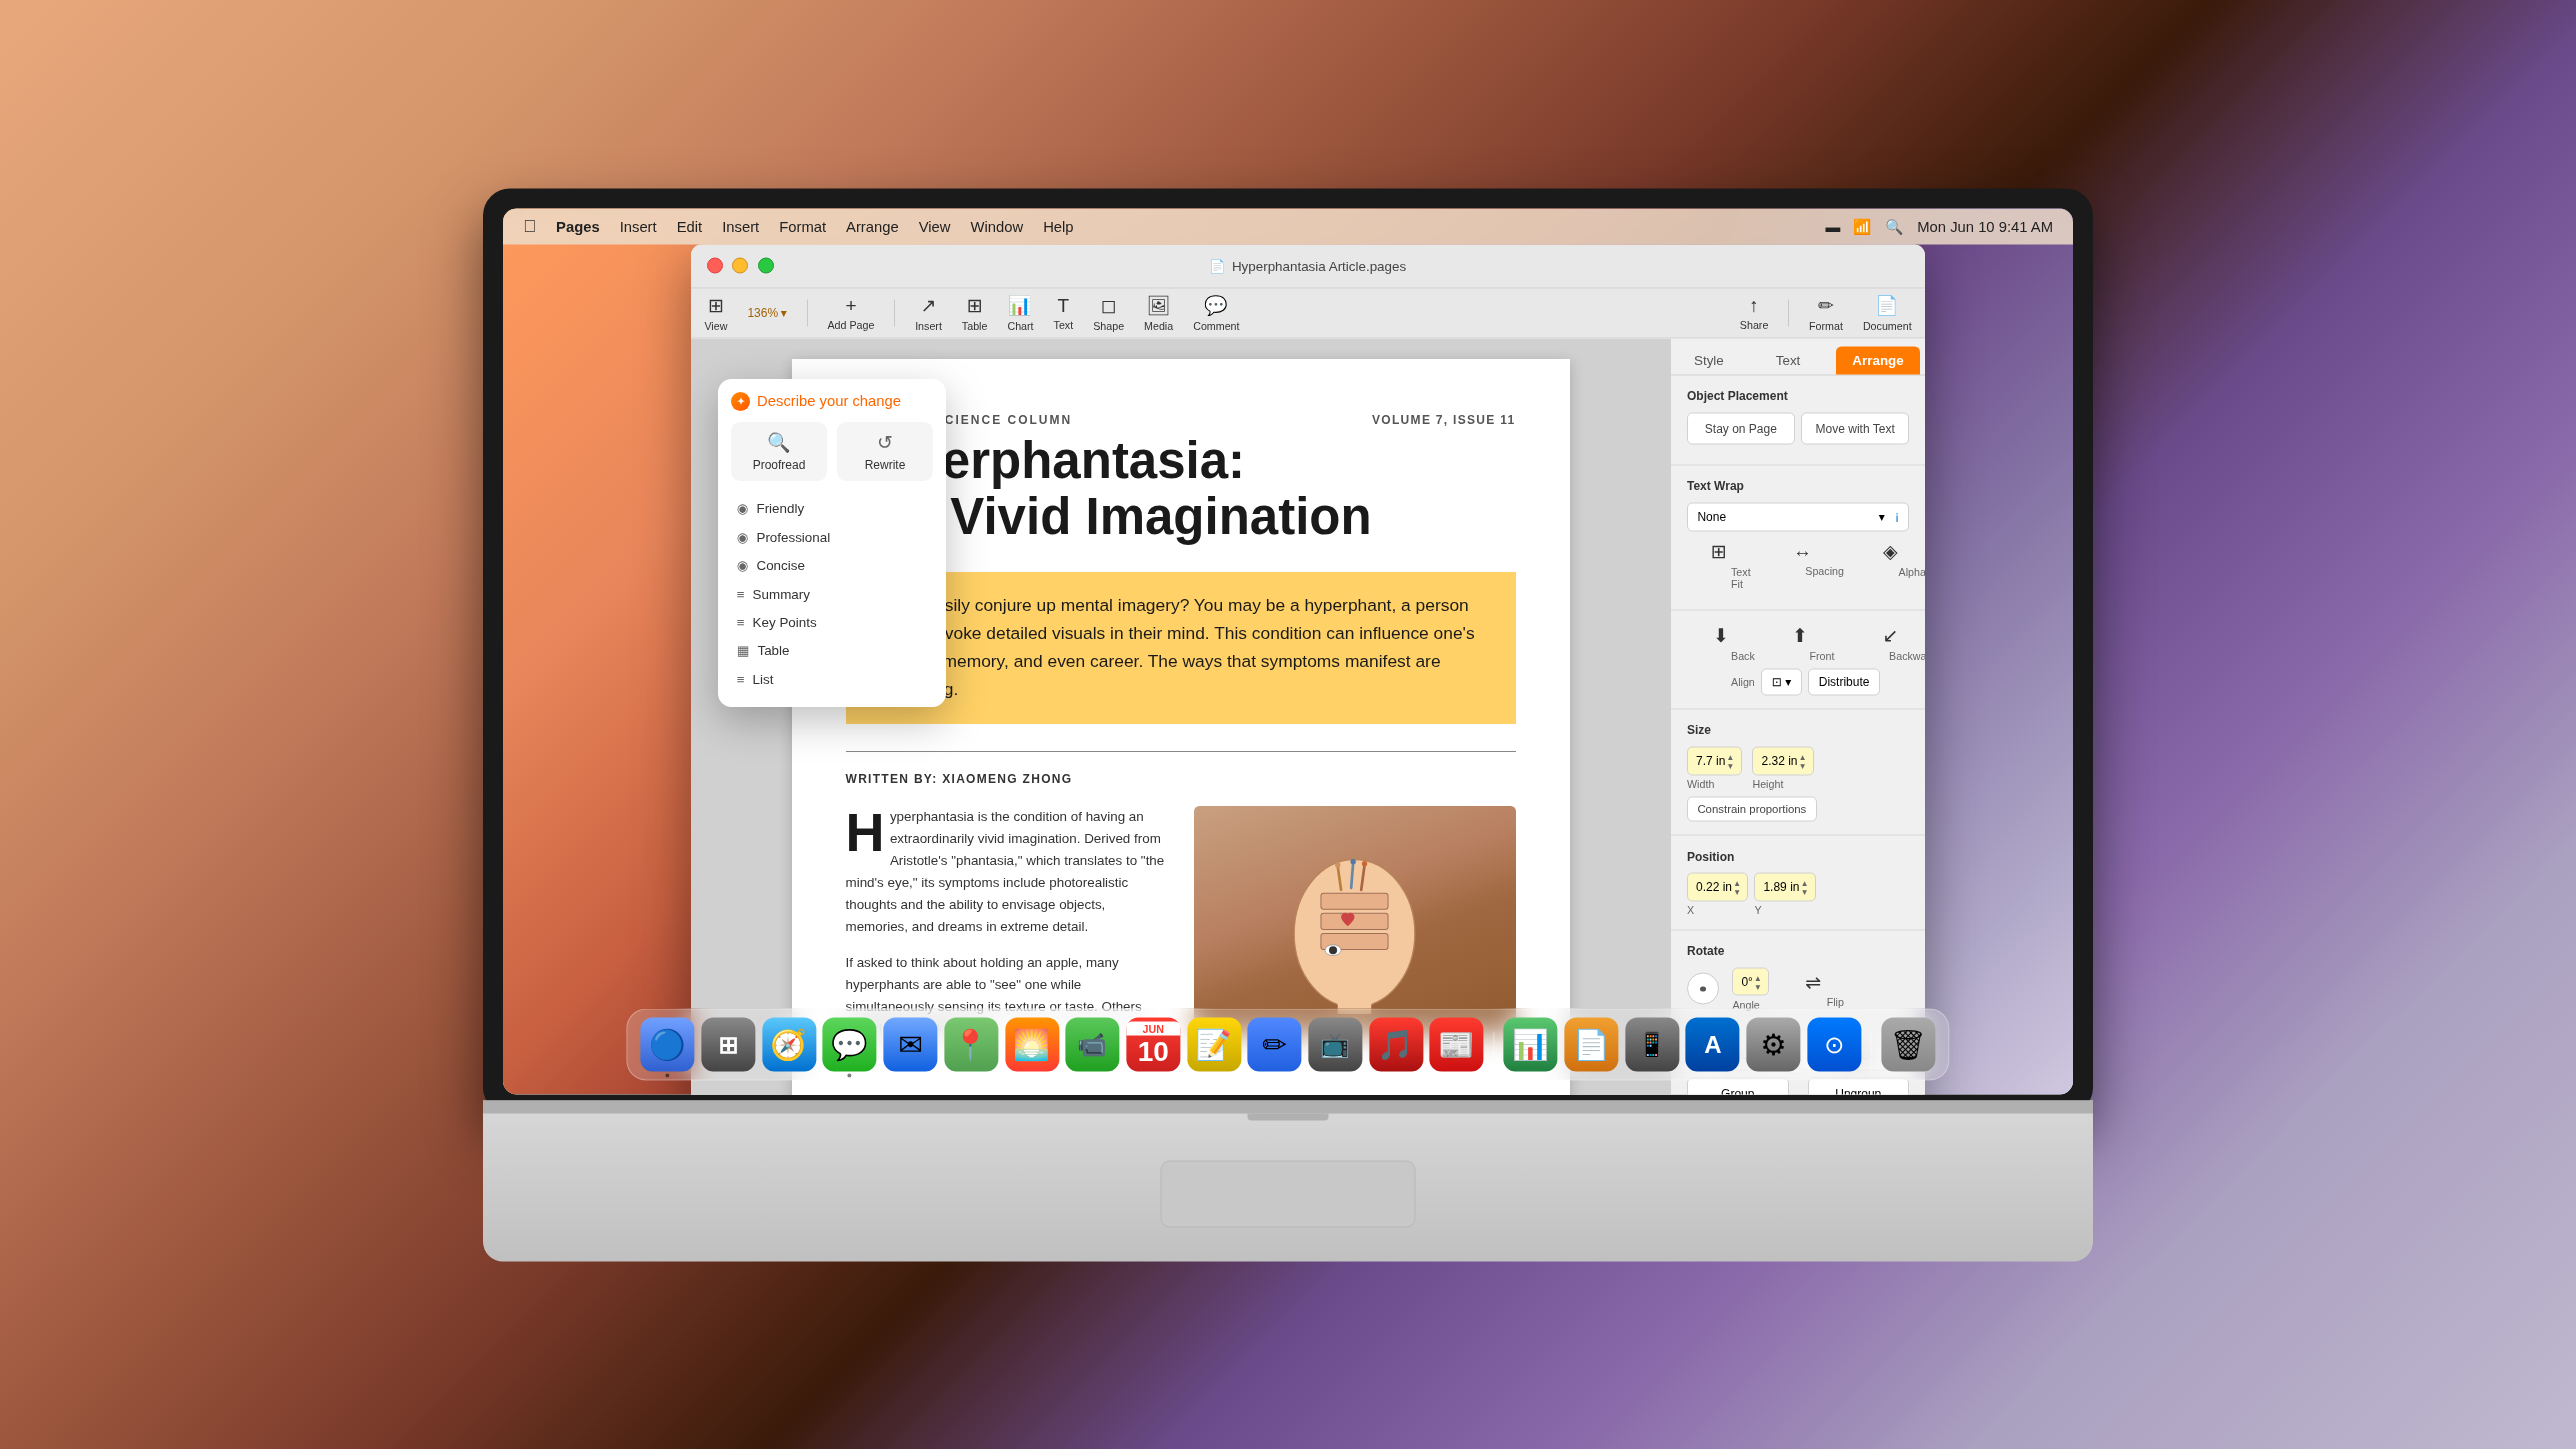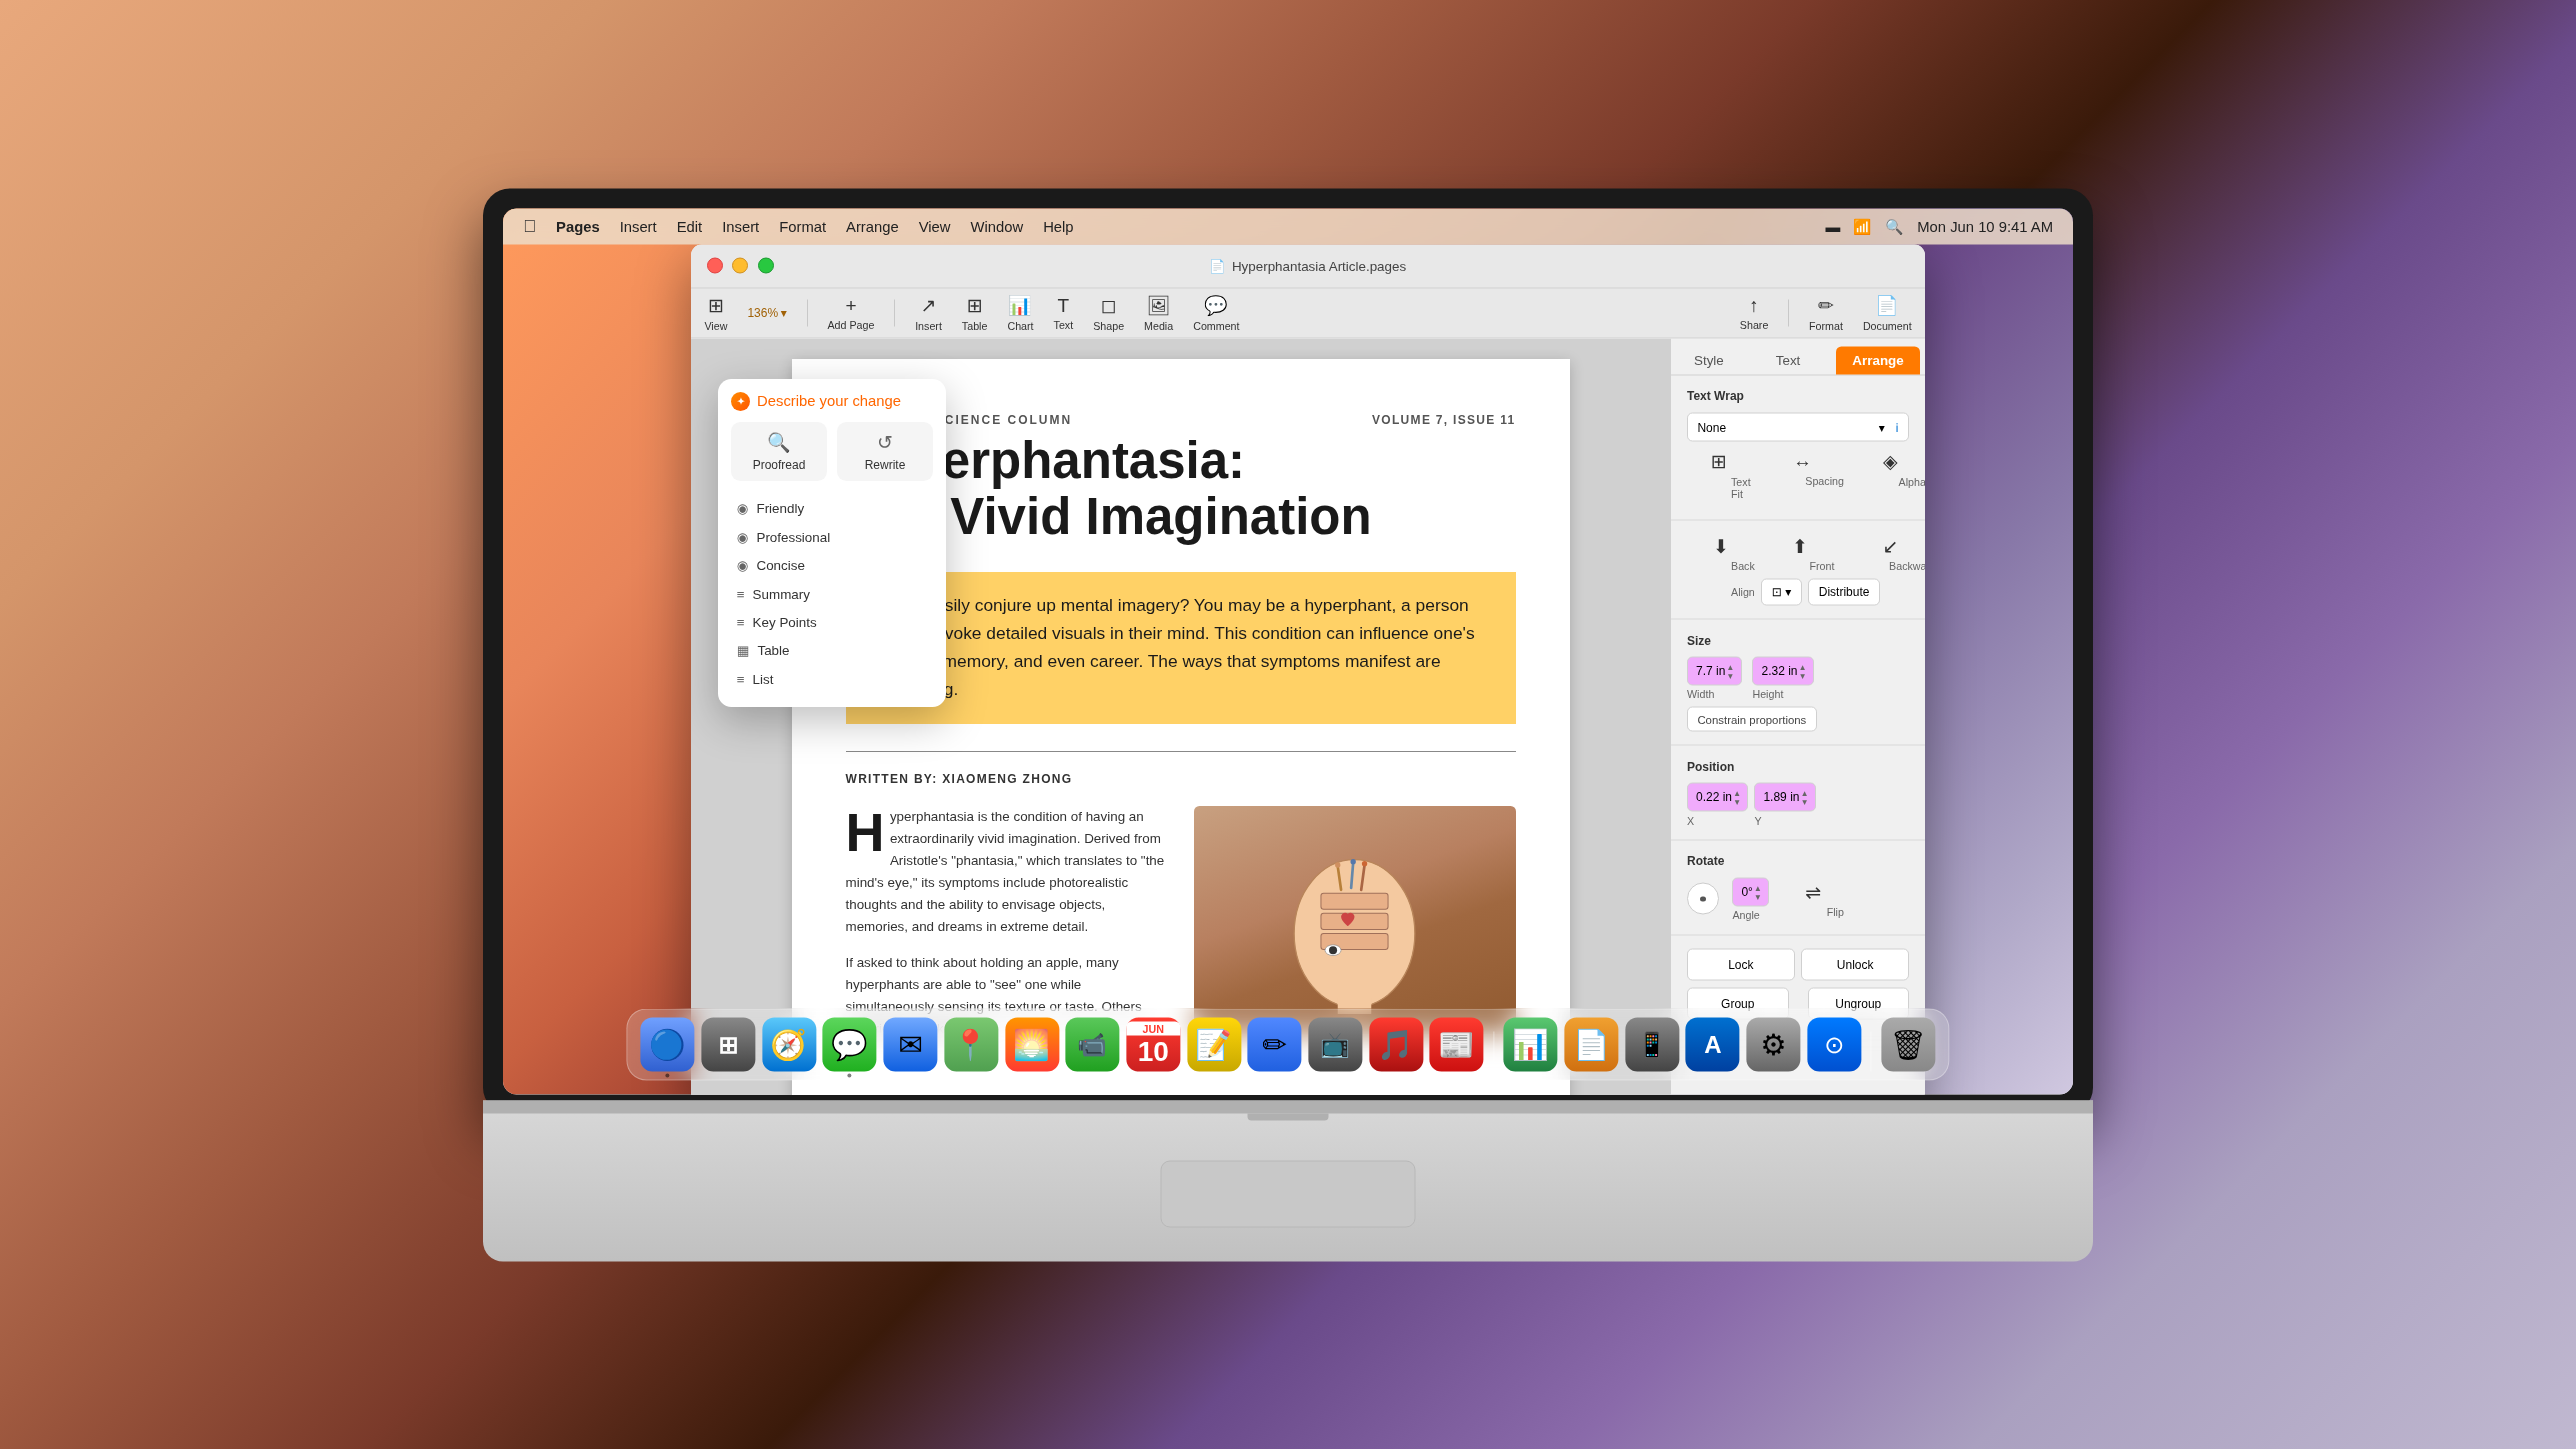--- a/index.html
+++ b/index.html
@@ -525,21 +525,21 @@
 
     .size-field {
       display: flex;
       flex-direction: column;
       gap: 2.7px;
     }
 
     .size-input-wrap {
       display: flex;
       align-items: center;
-      background: #f0abfc;
+      background: #fef9c3;
       border: 0.7px solid #d0d0d0;
       border-radius: 5.4px;
       padding: 4px 8px;
       font-size: 12px;
     }
 
     .size-label-small {
       font-size: 10.7px;
       color: #666;
     }
@@ -933,20 +933,27 @@
           </div>
 
           <div class="right-panel">
 
             <div class="panel-tabs">
               <div class="panel-tab">Style</div>
               <div class="panel-tab">Text</div>
               <div class="panel-tab active">Arrange</div>
             </div>
 
+            <div class="panel-section">
+              <div class="panel-section-title">Object Placement</div>
+              <div class="panel-row">
+                <button class="panel-btn">Stay on Page</button>
+                <button class="panel-btn">Move with Text</button>
+              </div>
+            </div>
 
             <div class="panel-section">
               <div class="panel-section-title">Text Wrap</div>
               <div class="wrap-select">
                 <span>None</span>
                 <span style="margin-left:auto;">▾</span>
                 <span style="color:#0070d0; margin-left:5.4px;">ℹ</span>
               </div>
               <div class="panel-icon-row" style="margin-top:8px;">
                 <div class="panel-icon-btn">

